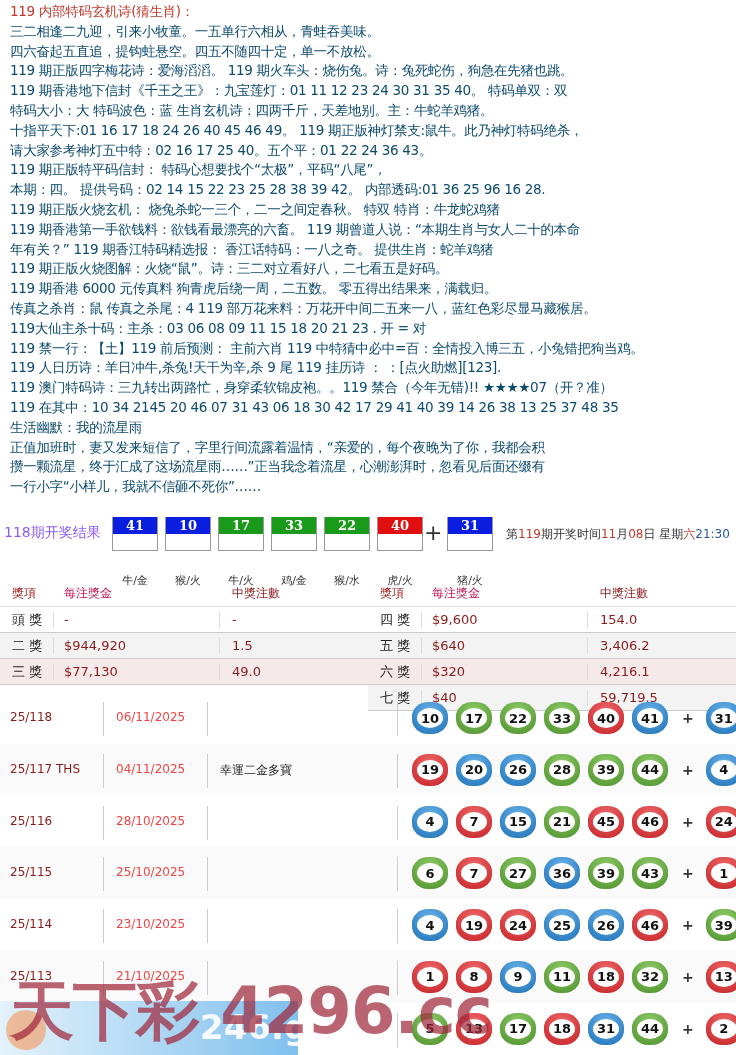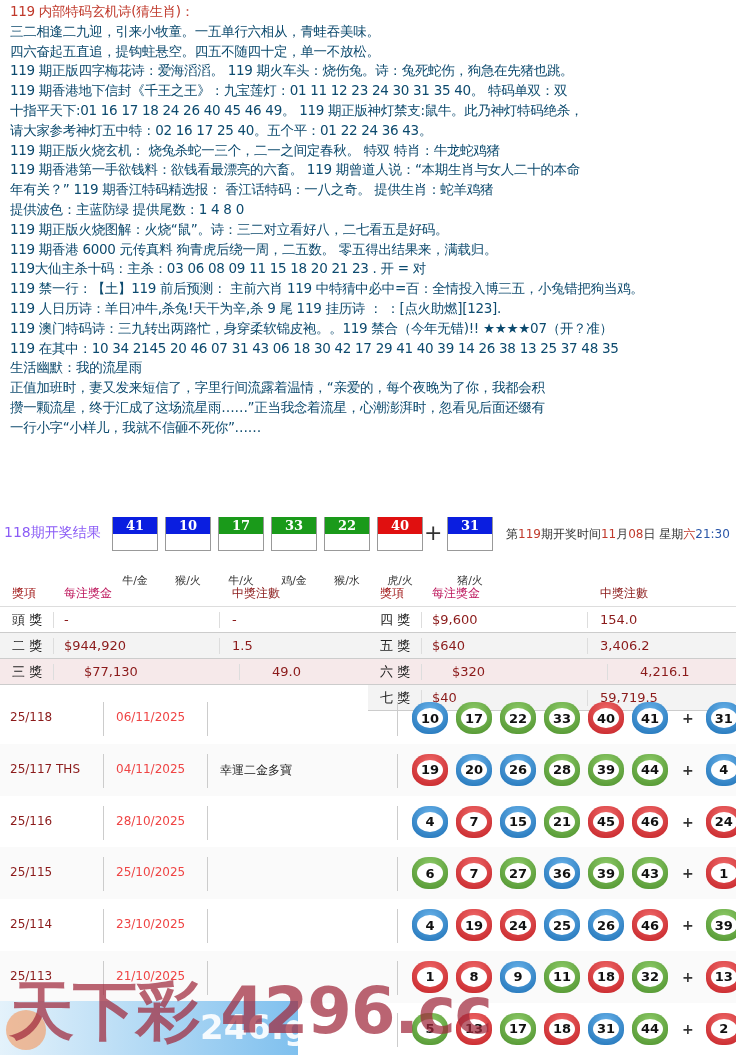--- a/index.html
+++ b/index.html
@@ -13,21 +13,21 @@
   .ball-box .num { height: 17px; color: #fff; font-weight: bold; font-family: "DejaVu Serif", serif; font-size: 13px; text-align: center; line-height: 17px; }
   .ball-box .zod { height: 17px; font-size: 11px; color: #333; text-align: center; line-height: 17px; background:#fff;margin-top:38px; }
   .plus { position: absolute; left: 424px; top: 3px; font-size: 22px; color: #333; }
   .draw-time { position: absolute; left: 506px; top: 9px; font-size: 12px; color: #333; white-space: nowrap; }
   .draw-time .red { color: #c0392b; }
   .draw-time .blue { color: #2a56a8; }
   .prize { position: absolute; top: 532px; width: 368px; margin-top: 48px; }
   .prize .hdr { height: 27px; border-bottom: 1px solid #ddd; display: flex; font-size: 12px; color: #a01818; align-items: center; }
   .prize .row { height: 26px; display: flex; align-items: center; font-size: 13px; border-bottom: 1px solid #ccc; }
   .prize .row.alt { background: #f3f3f3; }
-  .prize .row.pink { background: #f6e9ea; gap: 20px; }
+  .prize .row.pink { background: #f6e9ea; }
   .prize .c1 { width: 54px; padding-left: 12px; color: #222; border-right: 1px solid #ddd; height: 16px; line-height: 16px;}
   .prize .hdr .c1 { border-right: none; color:#a01818; }
   .prize .c2 { width: 166px; padding-left: 10px; color: #8b1a1a; height:16px; line-height:16px; border-right: 1px solid #ddd; }
   .prize .hdr .c2 { border-right: none; color:#be185d; }
   .prize .c3 { padding-left: 12px; color: #8b1a1a; }
   .hist { position: absolute; left: 0; top: 692px; width: 736px; }
   .hrow { height: 51.8px; position: relative; }
   .hrow.alt { background: #fafafa; }
   .hrow .issue { position: absolute; left: 10px; top: 18px; font-size: 12px; color: #8b1a1a; }
   .hrow .date { position: absolute; left: 116px; top: 18px; font-size: 12px; color: #ef4444; }
@@ -47,28 +47,31 @@
 </style>
 </head>
 <body>
 
 <div class="poem">
   <div class="line title">119 内部特码玄机诗(猜生肖)：</div>
   <div class="line">三二相逢二九迎，引来小牧童。一五单行六相从，青蛙吞美味。</div>
   <div class="line">四六奋起五直追，提钩蛀悬空。四五不随四十定，单一不放松。</div>
   <div class="line">119 期正版四字梅花诗：爱海滔滔。 119 期火车头：烧伤兔。诗：兔死蛇伤，狗急在先猪也跳。</div>
   <div class="line">119 期香港地下信封《千王之王》：九宝莲灯：01 11 12 23 24 30 31 35 40。 特码单双：双</div>
+  <div class="line">特码大小：大 特码波色：蓝 生肖玄机诗：四两千斤，天差地别。主：牛蛇羊鸡猪。</div>
   <div class="line">十指平天下:01 16 17 18 24 26 40 45 46 49。 119 期正版神灯禁支:鼠牛。此乃神灯特码绝杀，</div>
   <div class="line">请大家参考神灯五中特：02 16 17 25 40。五个平：01 22 24 36 43。</div>
+  <div class="line">119 期正版特平码信封： 特码心想要找个“太极”，平码“八尾”，</div>
+  <div class="line">本期：四。 提供号码：02 14 15 22 23 25 28 38 39 42。 内部透码:01 36 25 96 16 28.</div>
   <div class="line">119 期正版火烧玄机： 烧兔杀蛇一三个，二一之间定春秋。 特双 特肖：牛龙蛇鸡猪</div>
   <div class="line">119 期香港第一手欲钱料：欲钱看最漂亮的六畜。 119 期曾道人说：“本期生肖与女人二十的本命</div>
   <div class="line">年有关？” 119 期香江特码精选报： 香江话特码：一八之奇。 提供生肖：蛇羊鸡猪</div>
-  <div class="line">提供波色：主蓝防绿 提供尾数：1 4 8 0</div>
   <div class="line">119 期正版火烧图解：火烧“鼠”。诗：三二对立看好八，二七看五是好码。</div>
   <div class="line">119 期香港 6000 元传真料 狗青虎后绕一周，二五数。 零五得出结果来，满载归。</div>
+  <div class="line">传真之杀肖：鼠 传真之杀尾：4 119 部万花来料：万花开中间二五来一八，蓝红色彩尽显马藏猴居。</div>
   <div class="line">119大仙主杀十码：主杀：03 06 08 09 11 15 18 20 21 23 . 开 = 对</div>
   <div class="line">119 禁一行：【土】119 前后预测： 主前六肖 119 中特猜中必中=百：全情投入博三五，小兔错把狗当鸡。</div>
   <div class="line">119 人日历诗：羊日冲牛,杀兔!天干为辛,杀 9 尾 119 挂历诗 ： ：[点火助燃][123].</div>
   <div class="line">119 澳门特码诗：三九转出两路忙，身穿柔软锦皮袍。。119 禁合（今年无错)!! ★★★★07（开？准）</div>
   <div class="line">119 在其中：10 34 2145 20 46 07 31 43 06 18 30 42 17 29 41 40 39 14 26 38 13 25 37 48 35</div>
   <div class="line">生活幽默：我的流星雨</div>
   <div class="line">正值加班时，妻又发来短信了，字里行间流露着温情，“亲爱的，每个夜晚为了你，我都会积</div>
   <div class="line">攒一颗流星，终于汇成了这场流星雨……”正当我念着流星，心潮澎湃时，忽看见后面还缀有</div>
   <div class="line">一行小字“小样儿，我就不信砸不死你”……</div>
 </div>

